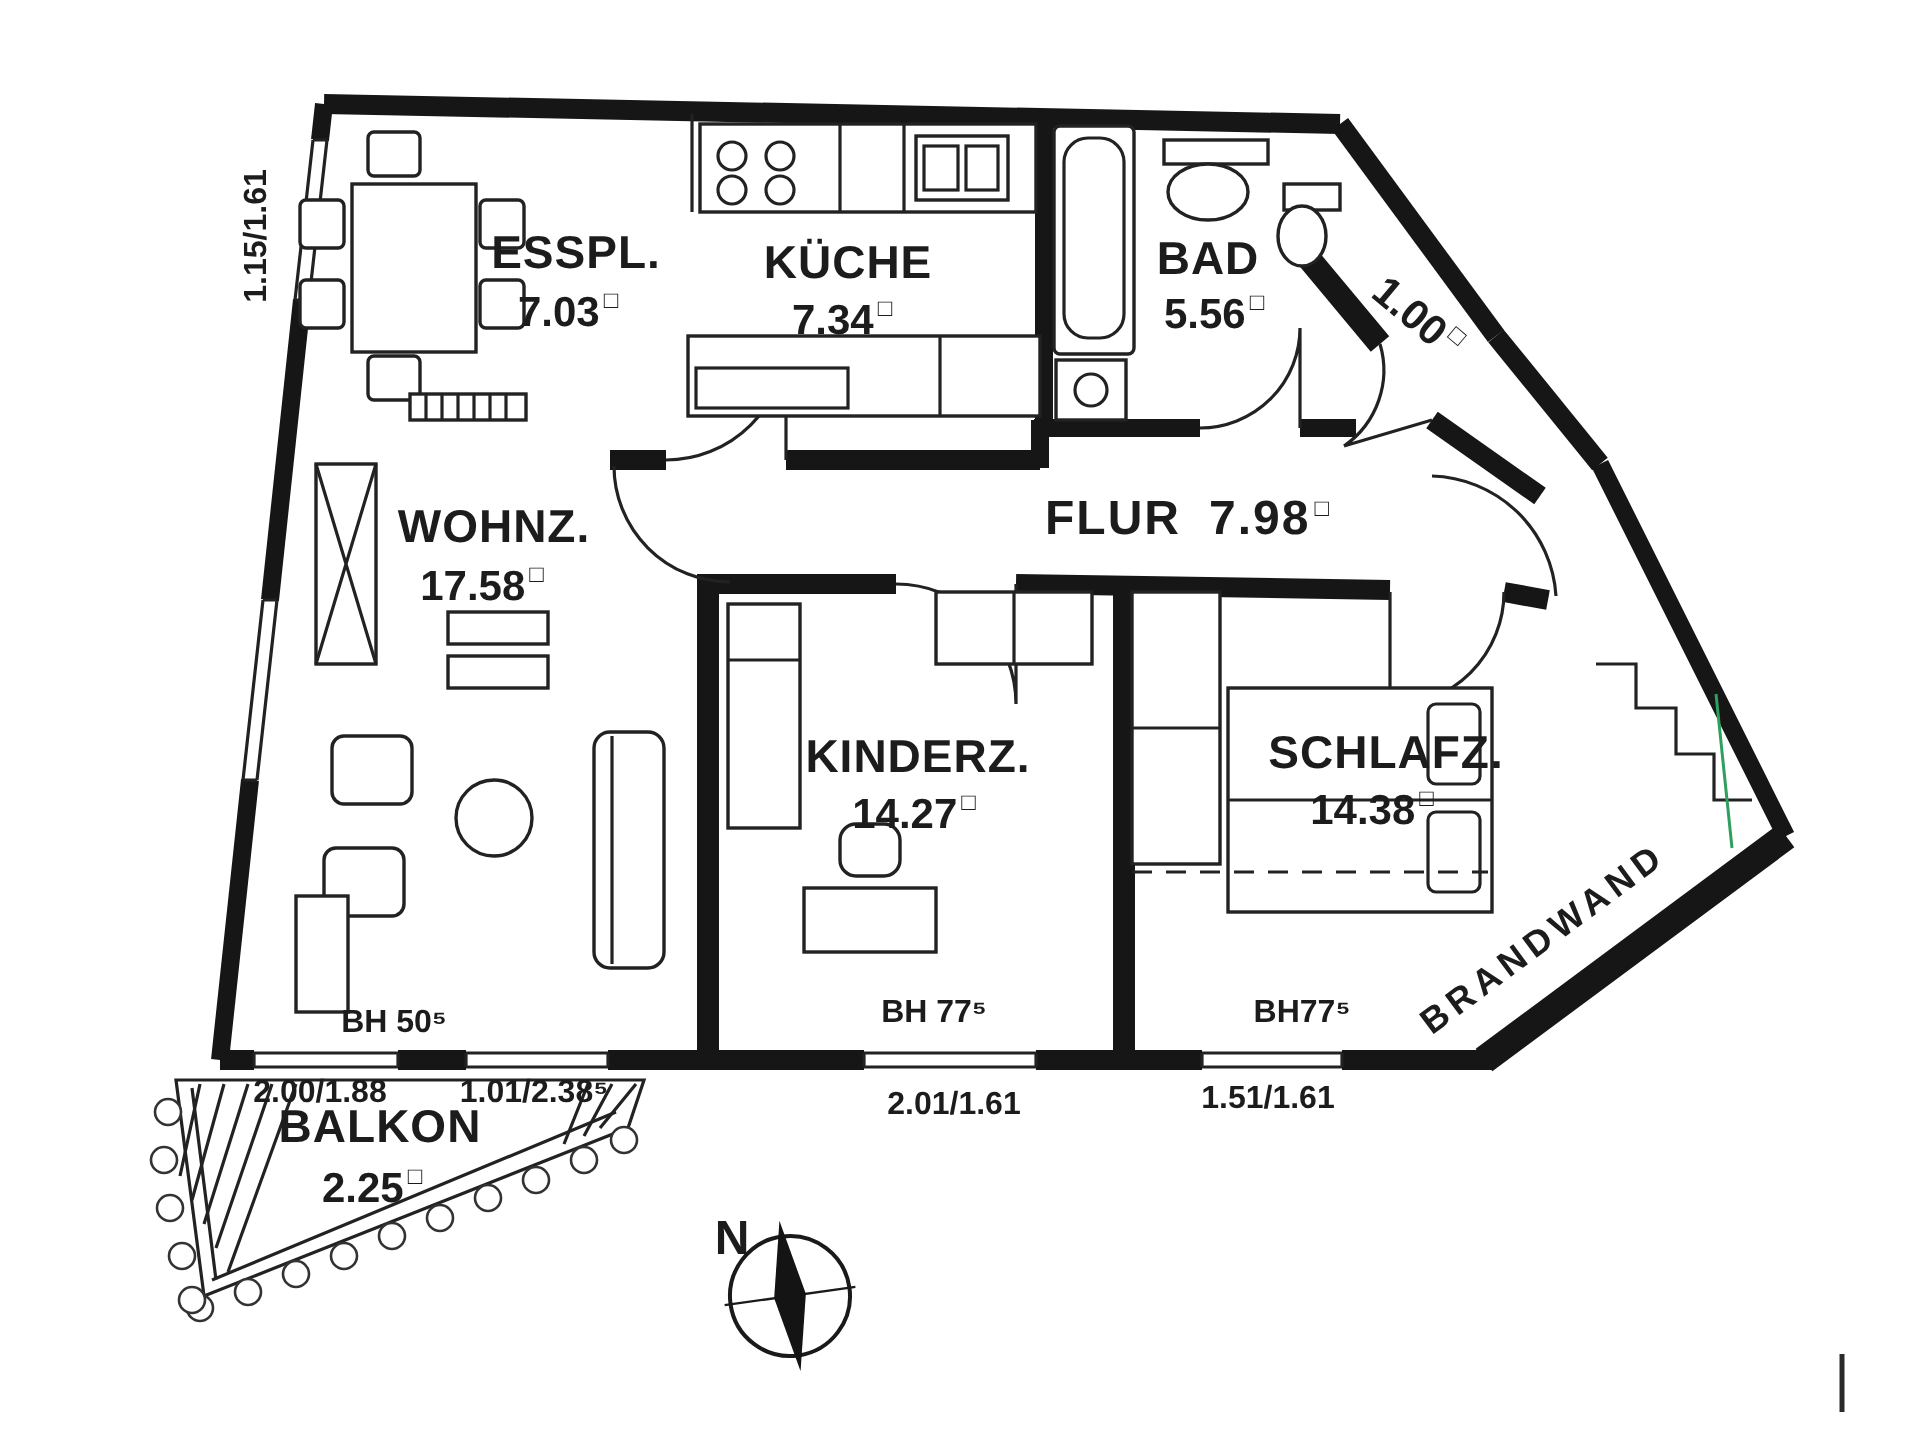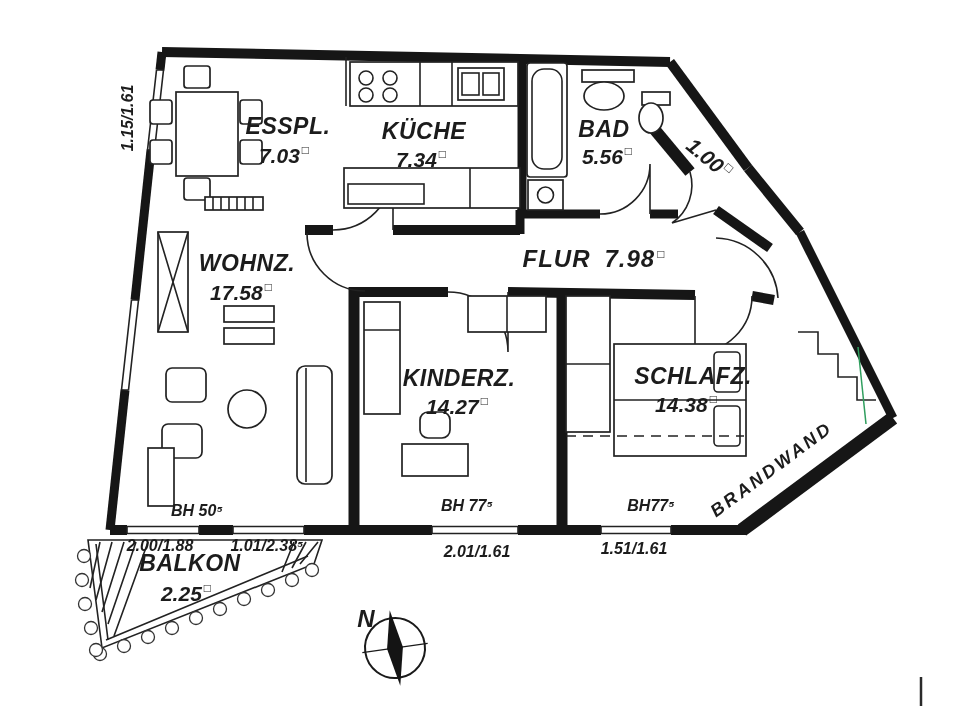--- a/index.html
+++ b/index.html
@@ -1,17 +1,17 @@
 <!DOCTYPE html>
 <html><head>
 <meta charset="utf-8">
 <style>
   html,body{margin:0;padding:0;background:#ffffff;}
   .page{position:relative;width:960px;height:717px;background:#7dd3fc;overflow:hidden;
-        font-family:"Liberation Sans",sans-serif;font-style:italic;}
+        font-family:"Liberation Sans",sans-serif;}
   svg{position:absolute;left:0;top:0;}
   text{fill:#1c1c1c;font-family:"Liberation Sans",sans-serif;}
   .rname{font-size:23px;font-weight:bold;letter-spacing:.5px;}
   .rarea{font-size:21px;font-weight:bold;}
   .flurlbl{font-size:24px;font-weight:bold;letter-spacing:1px;}
   .dim{font-size:16px;font-weight:bold;}
   .sup{font-size:12px;}
   .bw{font-size:18px;font-weight:bold;letter-spacing:3px;}
   .nlbl{font-size:24px;font-weight:bold;}
   .wall{stroke:#161616;fill:none;}

